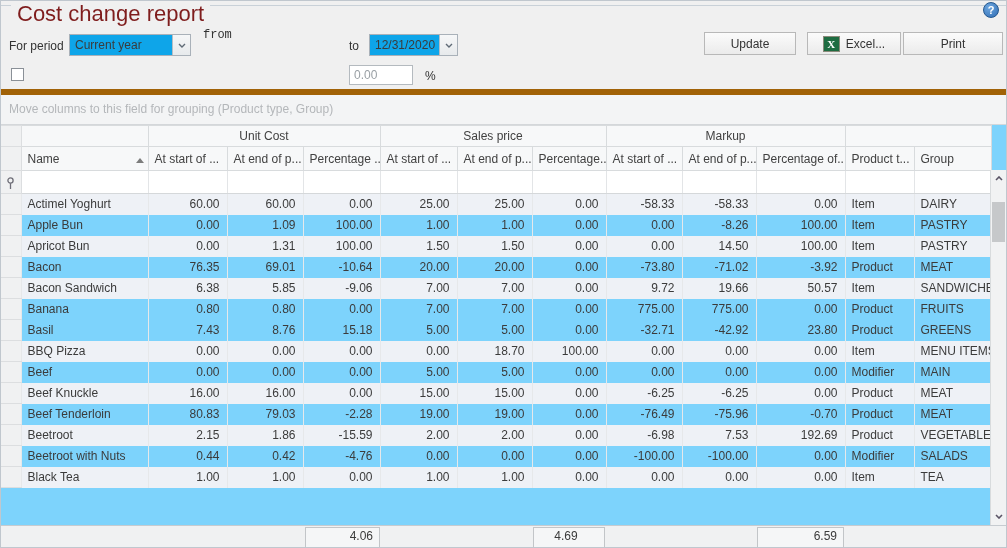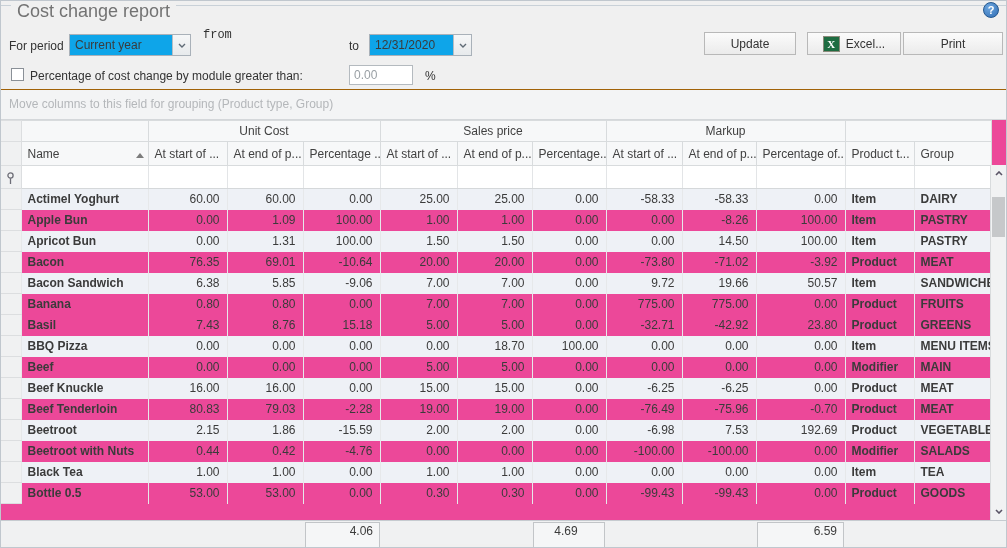--- a/index.html
+++ b/index.html
@@ -6,21 +6,21 @@
   html,body { background:#e8e8e8; }
   .screen {
     position:relative; width:1007px; height:548px;
     background:#f0f0f0; border:1px solid #c0c7ce; overflow:hidden;
     font-family:"Liberation Sans", sans-serif; font-size:12px; color:#3b3b3b;
   }
   
   .caption-line { position:absolute; left:0; right:0; top:4px; border-top:1px solid #c9d1d8; }
   .page-title {
     position:absolute; left:10px; top:0; padding:0 6px; background:#f0f0f0;
-    font-size:18px; color:#737373; white-space:nowrap;
+    font-size:22px; color:#7f1d1d; white-space:nowrap;
   }
   .help-btn {
     position:absolute; right:7px; top:1px; width:16px; height:16px; border-radius:50%;
     background:radial-gradient(circle at 35% 30%, #6fa8e0, #2f6cb3); border:1px solid #24588f;
     color:#fff; font-weight:bold; font-size:11px; text-align:center; line-height:14px; cursor:pointer;
   }
   
   .lbl { position:absolute; white-space:nowrap; color:#333; }
   .combo {
     position:absolute; height:22px; background:#0ea5e9; border:1px solid #a9b1b9;
@@ -46,41 +46,41 @@
     position:absolute; left:10px; top:67px; width:13px; height:13px;
     background:#fff; border:1px solid #8a9097; cursor:pointer;
   }
   .pct-input {
     position:absolute; left:348px; top:64px; width:64px; height:20px;
     background:#fff; border:1px solid #b4babf; color:#9aa0a5; padding:0 4px; line-height:18px;
   }
   
   .grid {
     position:absolute; left:0; top:88px; width:1005px; height:454px;
-    border-top:1px solid #a16207; border-bottom:1px solid #c6cbd0; background:#ec4899;
+    border-top:6px solid #a16207; border-bottom:1px solid #c6cbd0; background:#7dd3fc;
   }
   .group-panel {
     height:30px; background:#f3f4f5; border-bottom:1px solid #d4d7da;
     color:#b4b7ba; padding:7px 0 0 8px;
   }
   .tbl-clip { position:relative; height:400px; overflow:hidden; }
   table.grid-tbl { border-collapse:collapse; table-layout:fixed; width:990px; }
   .grid-tbl td { overflow:hidden; white-space:nowrap; }
   .band-row td, .hdr-row td {
     background:#f7f8f9; border:1px solid #d8dbdd; color:#414141;
   }
   .band-row td { height:21px; text-align:center; }
   .hdr-row td { height:24px; padding-left:6px; text-align:left;margin-top:48px; }
   .filter-row td { height:23px; background:#fff; border:1px solid #e3e5e7; border-bottom:1px solid #d5d8da; }
   td.ind { background:#f0f1f2; border:1px solid #dcdee0; border-left:none; }
   .data-row td { height:21px; border-right:1px solid #e6e8ea; }
   .data-row.alt td { background:#eef1f6; }
   .data-row.alt td.ind, .data-row td.ind { background:#f0f1f2; }
   .num { text-align:right; padding-right:7px; }
-  .c-left { text-align:left; padding-left:6px;font-weight:bold; }
+  .c-left { text-align:left; padding-left:6px; }
   .sort-asc {
     float:right; margin:6px 4px 0 0; width:0; height:0;
     border-left:4px solid transparent; border-right:4px solid transparent; border-bottom:5px solid #7c7c7c;
   }
   
   .pin { display:block; margin:3px auto 0; }
   
   .vscroll {
     position:absolute; left:989px; top:75px; width:16px; height:355px;
     background:#f1f2f3; border-left:1px solid #d8dbdd;
@@ -112,38 +112,37 @@
   <div class="combo" style="left:68px; top:33px; width:122px;">
     <span class="val">Current year</span>
     <span class="dd">
       <svg class="chev" viewBox="0 0 8 5">
           <polyline points="1,1 4,4 7,1" fill="none" stroke="#5f6b76" stroke-width="1.4"></polyline>
         </svg>
     </span>
   </div>
   <span class="lbl" style="left:202px; top:27px;font-family:Liberation Mono, monospace;">from</span>
   <span class="lbl" style="left:348px; top:38px;">to</span>
-  <div class="combo" style="left:368px; top:33px; width:103px;">
+  <div class="combo" style="left:368px; top:33px; width:89px;text-align:right;">
     <span class="val">12/31/2020</span>
     <span class="dd">
       <svg class="chev" viewBox="0 0 8 5">
           <polyline points="1,1 4,4 7,1" fill="none" stroke="#5f6b76" stroke-width="1.4"></polyline>
         </svg>
     </span>
   </div>
 
   <button class="btn" style="left:703px; top:31px; width:92px;">Update</button>
   <button class="btn" style="left:806px; top:31px; width:94px;">
     <span class="xls-ico">X</span>
     <span>Excel...</span>
   </button>
   <button class="btn" style="left:902px; top:31px; width:100px;">Print</button>
 
   <span class="checkbox"></span>
-  <span class="lbl" style="left:29px; top:68px;">Percentage of cost change by module greater than:</span>
   <div class="pct-input">0.00</div>
   <span class="lbl" style="left:424px; top:68px;">%</span>
 
   <div class="grid">
     <div class="group-panel">Move columns to this field for grouping (Product type, Group)</div>
 
     <div class="tbl-clip">
       <table class="grid-tbl">
         <colgroup>
           <col style="width:20px">
@@ -412,35 +411,20 @@
               <td class="num">0.00</td>
               <td class="num">1.00</td>
               <td class="num">1.00</td>
               <td class="num">0.00</td>
               <td class="num">0.00</td>
               <td class="num">0.00</td>
               <td class="num">0.00</td>
               <td class="c-left">Item</td>
               <td class="c-left">TEA</td>
             </tr>
-            <tr class="data-row">
-              <td class="ind"></td>
-              <td class="c-left">Bottle 0.5</td>
-              <td class="num">53.00</td>
-              <td class="num">53.00</td>
-              <td class="num">0.00</td>
-              <td class="num">0.30</td>
-              <td class="num">0.30</td>
-              <td class="num">0.00</td>
-              <td class="num">-99.43</td>
-              <td class="num">-99.43</td>
-              <td class="num">0.00</td>
-              <td class="c-left">Product</td>
-              <td class="c-left">GOODS</td>
-            </tr>
           </tbody>
       </table>
     </div>
 
     <div class="vscroll">
       <div class="vs-arrow vs-up">
         <svg class="chev" viewBox="0 0 8 5">
             <polyline points="1,4 4,1 7,4" fill="none" stroke="#5a5466" stroke-width="1.6"></polyline>
           </svg>
       </div>

